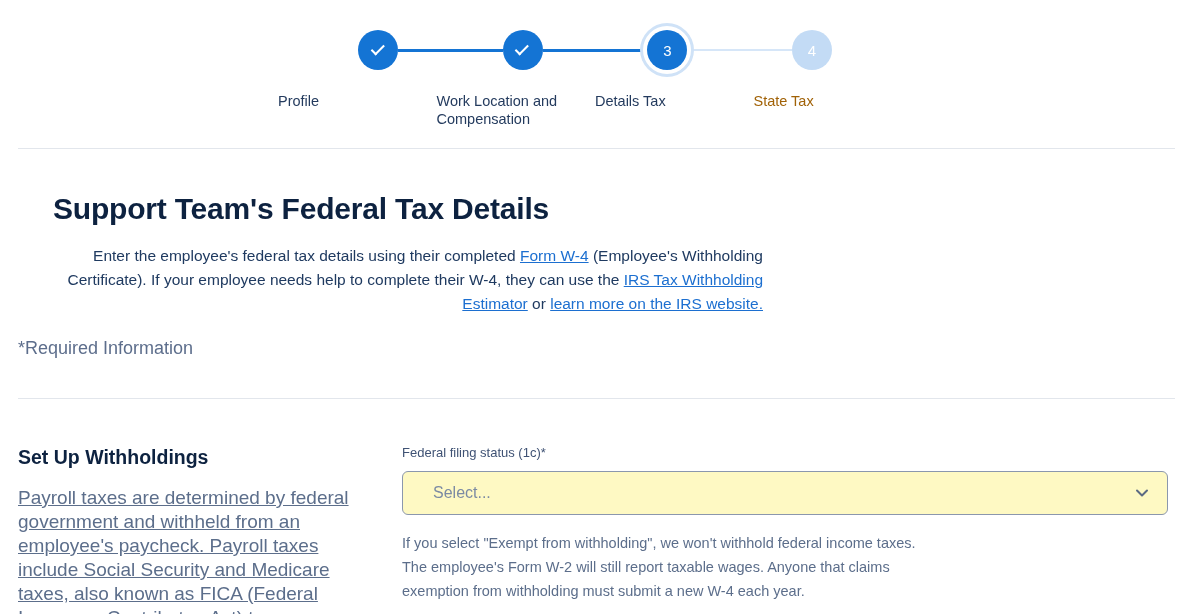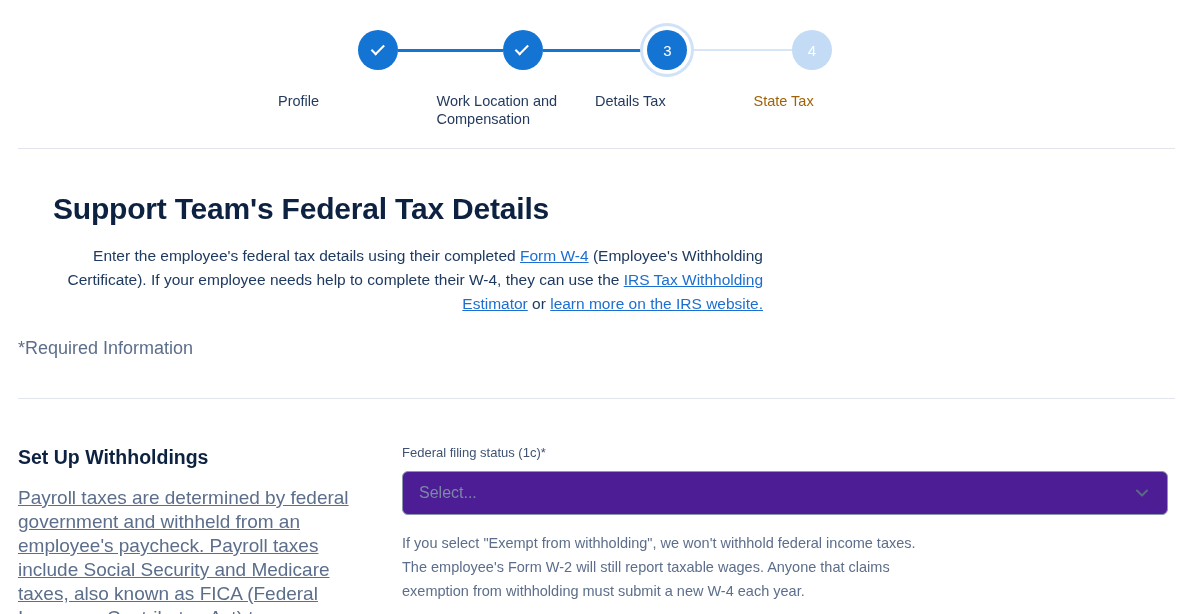--- a/index.html
+++ b/index.html
@@ -207,24 +207,24 @@
     color: #3f5274;
     margin-bottom: 8px;
   }
 
   .select-box {
     position: relative;
     width: 766px;
     height: 44px;
     border: 1px solid #8b97ad;
     border-radius: 6px;
-    background: #4c1d95;
-    display: flex;
-    align-items: center;
-    padding: 0 16px;
+    background: #fef9c3;
+    display: flex;
+    align-items: center;
+    padding: 0 30px;
     cursor: pointer;
   }
 
   .select-value {
     font-size: 16px;
     color: #7b8aa3;
     line-height: 1;
   }
 
   .chevron {

